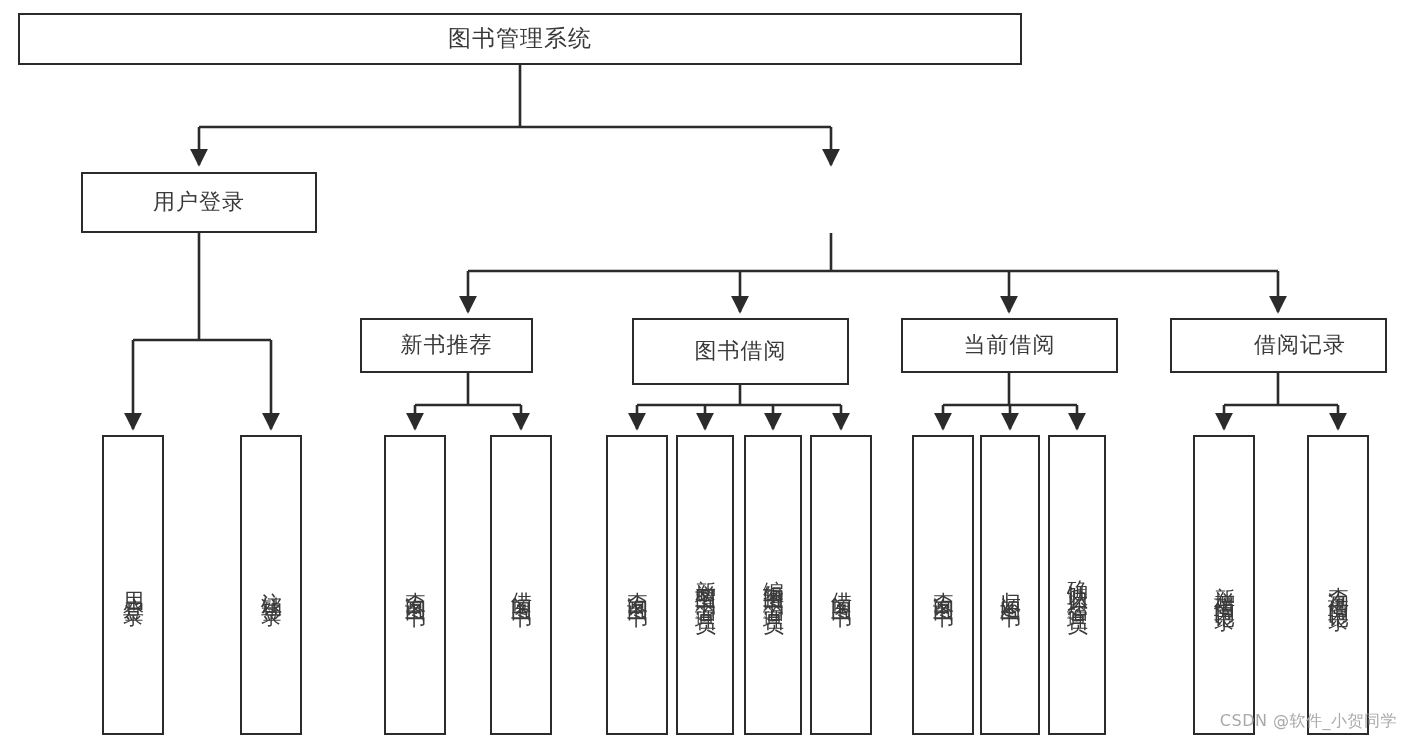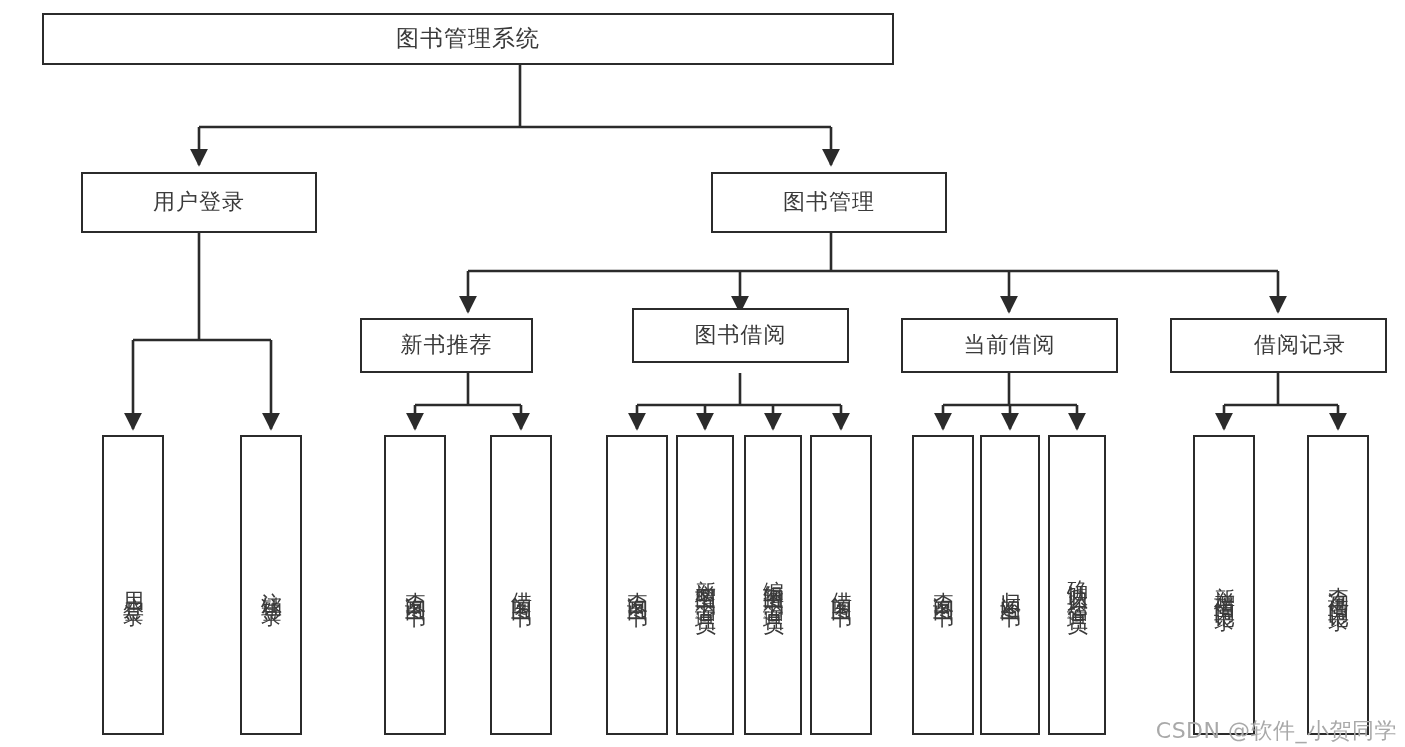--- a/index.html
+++ b/index.html
@@ -56,22 +56,22 @@
     padding-bottom: 4px;
     white-space: nowrap;
   }
   .node-v span {
     writing-mode: vertical-rl;
     text-orientation: upright;
   }
   .watermark {
     position: absolute;
     right: 8px;
-    bottom: 1px;
-    font-size: 22px;
+    bottom: 15px;
+    font-size: 16px;
     color: #a9a9a9;
     white-space: nowrap;
     letter-spacing: 0.5px;
     margin-left: 37px;
   }
 </style>
 </head>
 <body>
 
 <div id="diagram-root">
@@ -119,35 +119,32 @@
       <path d="M 1010 405 L 1010 429" marker-end="url(#arrow)"></path>
       <path d="M 1077 405 L 1077 429" marker-end="url(#arrow)"></path>
 
       <path d="M 1278 373 L 1278 405"></path>
       <path d="M 1224 405 L 1338 405"></path>
       <path d="M 1224 405 L 1224 429" marker-end="url(#arrow)"></path>
       <path d="M 1338 405 L 1338 429" marker-end="url(#arrow)"></path>
     </g>
   </svg>
 
-  <div class="node node-h node-root" style="left:18px; top:13px; width:852px; height:52px;margin-left:24px;">
+  <div class="node node-h node-root" style="left:18px; top:13px; width:1004px; height:52px;">
     <span>图书管理系统</span>
   </div>
 
   <div class="node node-h" style="left:81px; top:172px; width:236px; height:61px;">
     <span>用户登录</span>
   </div>
-  <div class="node node-h" style="left:711px; top:172px; width:236px; height:61px;">
-    <span>图书管理</span>
-  </div>
 
   <div class="node node-h" style="left:360px; top:318px; width:173px; height:55px;">
     <span>新书推荐</span>
   </div>
-  <div class="node node-h" style="left:632px; top:308px; width:217px; height:55px;">
+  <div class="node node-h" style="left:632px; top:318px; width:217px; height:67px;">
     <span>图书借阅</span>
   </div>
   <div class="node node-h" style="left:901px; top:318px; width:217px; height:55px;">
     <span>当前借阅</span>
   </div>
   <div class="node node-h" style="left:1170px; top:318px; width:217px; height:55px;padding-left:43px;">
     <span>借阅记录</span>
   </div>
 
   <div class="node node-v" style="left:102px; top:435px; width:62px; height:300px;">

